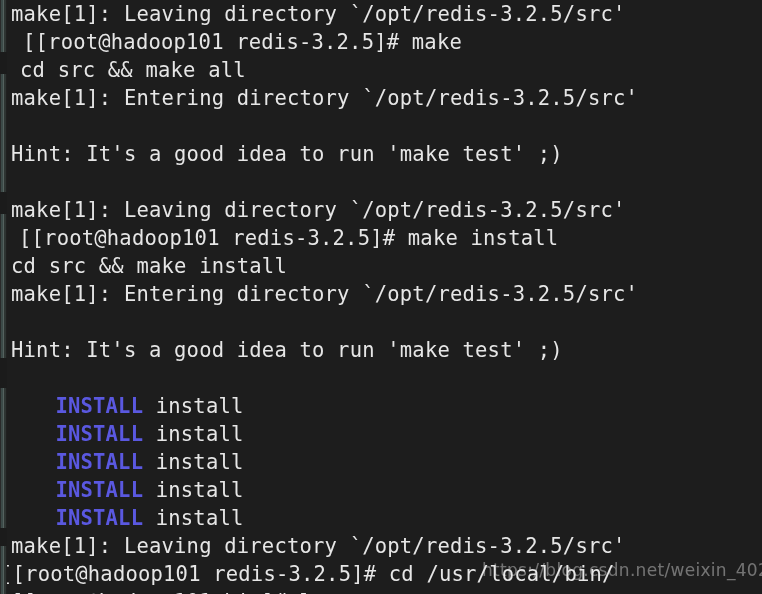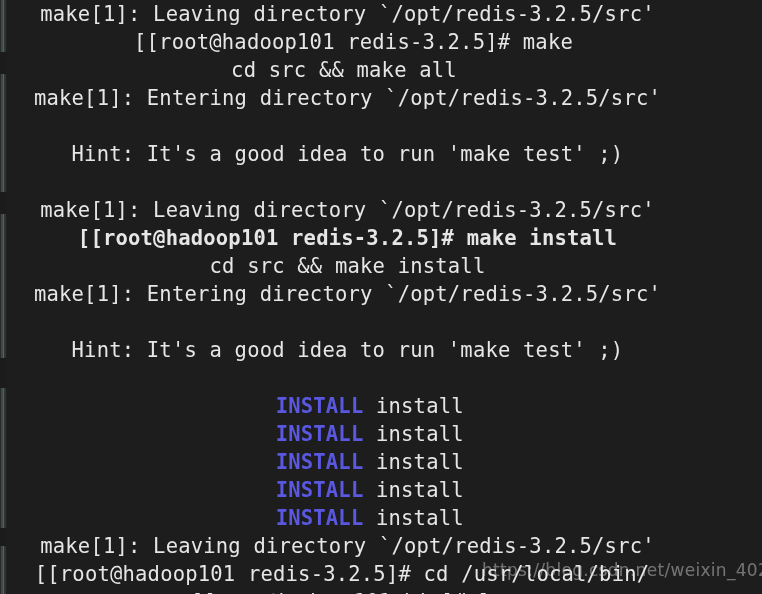--- a/index.html
+++ b/index.html
@@ -56,21 +56,20 @@
     position: absolute;
     left: 0;
     width: 684px;
     height: 28px;
     line-height: 28px;
     font-size: 20.5px;
     letter-spacing: 0.2px;
     color: #e6e6e6;
     white-space: pre;
     font-family: "DejaVu Sans Mono", "Liberation Mono", monospace;
-    text-align: center;
   }
 
   .tok-install {
     color: #5a58e0;
     font-weight: bold;
   }
 
   .tok-plain {
     color: #e6e6e6;
   }
@@ -97,27 +96,27 @@
   <div id="left-gutter">
     <div class="gutter-mark" style="top:52px;height:22px;"></div>
     <div class="gutter-mark" style="top:192px;height:22px;"></div>
     <div class="gutter-mark" style="top:358px;height:30px;"></div>
     <div class="gutter-mark" style="top:528px;height:18px;"></div>
   </div>
 
   <div id="screen">
       <div class="term-line" style="top: 0px; padding-left: 11px; box-sizing: border-box;"><span class="tok-plain" style="color: rgb(230, 230, 230);">make[1]: Leaving directory `/opt/redis-3.2.5/src'</span></div>
       <div class="term-line" style="top: 28px; padding-left: 23px; box-sizing: border-box;"><span class="tok-plain" style="color: rgb(230, 230, 230);">[[root@hadoop101 redis-3.2.5]# make</span></div>
-      <div class="term-line" style="top: 56px; padding-left: 4px; box-sizing: border-box;"><span class="tok-plain" style="color: rgb(230, 230, 230);">cd src &amp;&amp; make all</span></div>
+      <div class="term-line" style="top: 56px; padding-left: 20px; box-sizing: border-box;"><span class="tok-plain" style="color: rgb(230, 230, 230);">cd src &amp;&amp; make all</span></div>
       <div class="term-line" style="top: 84px; padding-left: 11px; box-sizing: border-box;"><span class="tok-plain" style="color: rgb(230, 230, 230);">make[1]: Entering directory `/opt/redis-3.2.5/src'</span></div>
       <div class="term-line" style="top: 112px; padding-left: 11px; box-sizing: border-box;"><span class="tok-plain" style="color: rgb(230, 230, 230);"></span></div>
       <div class="term-line" style="top: 140px; padding-left: 11px; box-sizing: border-box;"><span class="tok-plain" style="color: rgb(230, 230, 230);">Hint: It's a good idea to run 'make test' ;)</span></div>
       <div class="term-line" style="top: 168px; padding-left: 11px; box-sizing: border-box;"><span class="tok-plain" style="color: rgb(230, 230, 230);"></span></div>
       <div class="term-line" style="top: 196px; padding-left: 11px; box-sizing: border-box;"><span class="tok-plain" style="color: rgb(230, 230, 230);">make[1]: Leaving directory `/opt/redis-3.2.5/src'</span></div>
-      <div class="term-line" style="top: 224px; padding-left: 11px; box-sizing: border-box; font-weight: bold;"><span class="tok-plain" style="color: rgb(230, 230, 230);">[[root@hadoop101 redis-3.2.5]# make install</span></div>
+      <div class="term-line" style="top: 224px; padding-left: 19px; box-sizing: border-box;"><span class="tok-plain" style="color: rgb(230, 230, 230);">[[root@hadoop101 redis-3.2.5]# make install</span></div>
       <div class="term-line" style="top: 252px; padding-left: 11px; box-sizing: border-box;"><span class="tok-plain" style="color: rgb(230, 230, 230);">cd src &amp;&amp; make install</span></div>
       <div class="term-line" style="top: 280px; padding-left: 11px; box-sizing: border-box;"><span class="tok-plain" style="color: rgb(230, 230, 230);">make[1]: Entering directory `/opt/redis-3.2.5/src'</span></div>
       <div class="term-line" style="top: 308px; padding-left: 11px; box-sizing: border-box;"><span class="tok-plain" style="color: rgb(230, 230, 230);"></span></div>
       <div class="term-line" style="top: 336px; padding-left: 11px; box-sizing: border-box;"><span class="tok-plain" style="color: rgb(230, 230, 230);">Hint: It's a good idea to run 'make test' ;)</span></div>
       <div class="term-line" style="top: 364px; padding-left: 11px; box-sizing: border-box;"><span class="tok-plain" style="color: rgb(230, 230, 230);"></span></div>
       <div class="term-line" style="top: 392px; padding-left: 55.4px; box-sizing: border-box;"><span class="tok-install" style="color: rgb(90, 88, 224);">INSTALL</span><span class="tok-plain" style="color: rgb(230, 230, 230);"> install</span></div>
       <div class="term-line" style="top: 420px; padding-left: 55.4px; box-sizing: border-box;"><span class="tok-install" style="color: rgb(90, 88, 224);">INSTALL</span><span class="tok-plain" style="color: rgb(230, 230, 230);"> install</span></div>
       <div class="term-line" style="top: 448px; padding-left: 55.4px; box-sizing: border-box;"><span class="tok-install" style="color: rgb(90, 88, 224);">INSTALL</span><span class="tok-plain" style="color: rgb(230, 230, 230);"> install</span></div>
       <div class="term-line" style="top: 476px; padding-left: 55.4px; box-sizing: border-box;"><span class="tok-install" style="color: rgb(90, 88, 224);">INSTALL</span><span class="tok-plain" style="color: rgb(230, 230, 230);"> install</span></div>
       <div class="term-line" style="top: 504px; padding-left: 55.4px; box-sizing: border-box;"><span class="tok-install" style="color: rgb(90, 88, 224);">INSTALL</span><span class="tok-plain" style="color: rgb(230, 230, 230);"> install</span></div>

